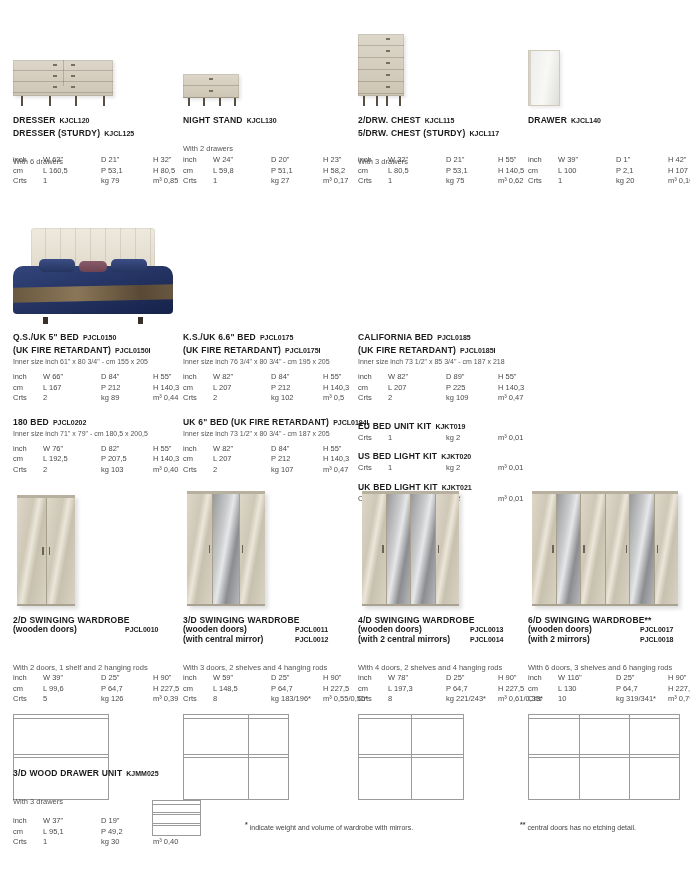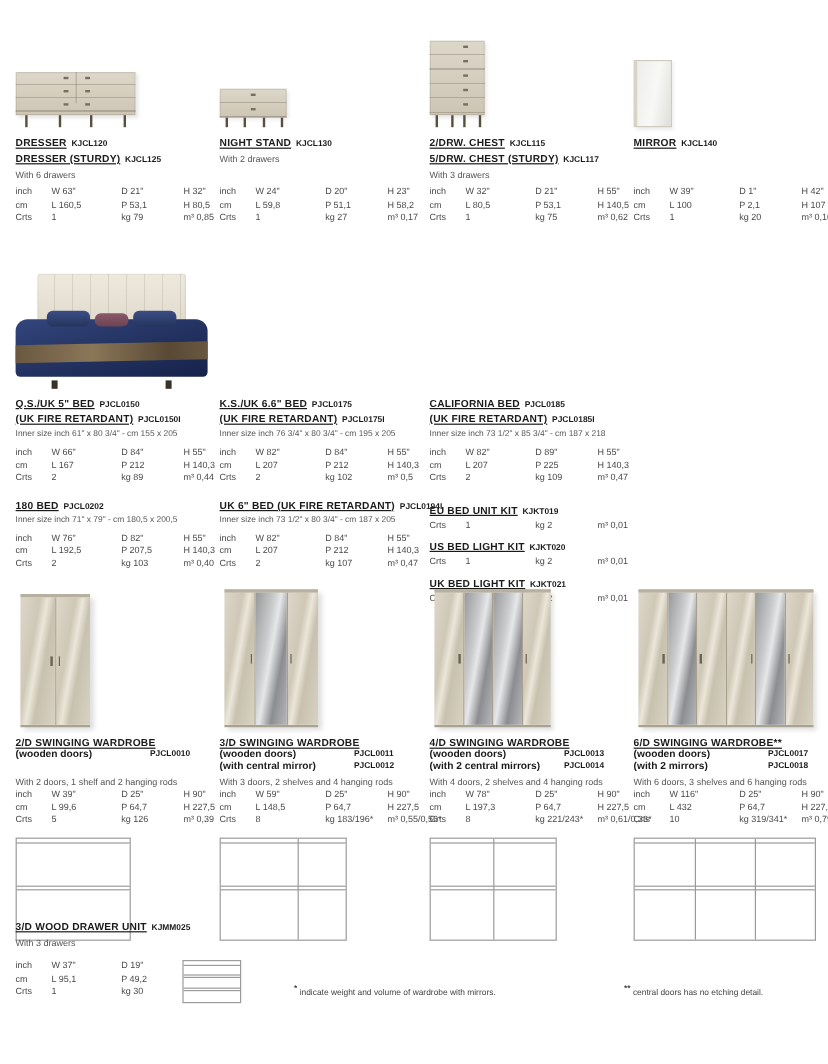--- a/index.html
+++ b/index.html
@@ -1,23 +1,23 @@
 <!DOCTYPE html>
 <html><head>
 <meta charset="utf-8">
 <style>
   html,body{margin:0;padding:0;background:#fff;}
   .page{position:relative;width:690px;height:887px;background:#ffffff;
         font-family:"Liberation Sans",sans-serif;color:#1a1a1a;overflow:hidden;}
 
   
   .tline{line-height:10px;white-space:nowrap;}
-  .tt{font-weight:bold;font-size:8.5px;letter-spacing:.2px;text-decoration:underline;}
+  .tt{font-weight:bold;font-size:8.5px;letter-spacing:.2px;}
   .tc{font-weight:bold;font-size:7px;margin-left:4px;}
-  .desc{font-size:7.5px;color:#555;margin-top:2px;line-height:9px;}
+  .desc{font-size:7.5px;color:#555;margin-top:18px;line-height:9px;}
   .inner{font-size:7px;color:#555;line-height:9px;margin-top:1px;white-space:nowrap;}
   .spec{display:grid;grid-template-columns:30px 58px 52px 60px;
         font-size:7.5px;color:#4a4a4a;line-height:10.5px;margin-top:6px;}
   .spec span{white-space:nowrap;}
 
   
   .grid{position:absolute;left:13px;display:grid;}
   #row1{top:48px;grid-template-columns:170px 175px 170px 149px;}
   #row2{top:228px;grid-template-columns:170px 175px 170px;}
   #row3{top:488px;grid-template-columns:170px 175px 170px 162px;}
@@ -225,21 +225,21 @@
           <span>kg 75</span>
           <span>m³ 0,62</span>
         </div>
     </div>
 
     <div>
       <div class="imgarea">
         <div class="furn mir"></div>
       </div>
       <div class="tblock">
-        <div class="tline"><span class="tt">MIRROR</span><span class="tc">KJCL140</span></div>
+        <div class="tline"><span class="tt">DRAWER</span><span class="tc">KJCL140</span></div>
       </div>
       <div class="spec">
           <span>inch</span>
           <span>W 39"</span>
           <span>D 1"</span>
           <span>H 42"</span>
           <span>cm</span>
           <span>L 100</span>
           <span>P 2,1</span>
           <span>H 107</span>
@@ -542,21 +542,21 @@
             <span class="sc">PJCL0018</span>
           </div>
       </div>
       <div class="desc">With 6 doors, 3 shelves and 6 hanging rods</div>
       <div class="spec" style="margin-top:1px">
           <span>inch</span>
           <span>W 116"</span>
           <span>D 25"</span>
           <span>H 90"</span>
           <span>cm</span>
-          <span>L 432</span>
+          <span>L 130</span>
           <span>P 64,7</span>
           <span>H 227,5</span>
           <span>Crts</span>
           <span>10</span>
           <span>kg 319/341*</span>
           <span>m³ 0,79/0,79*</span>
         </div>
       <div class="draw d6">
           <i class="t"></i>
           <i class="m1"></i>

